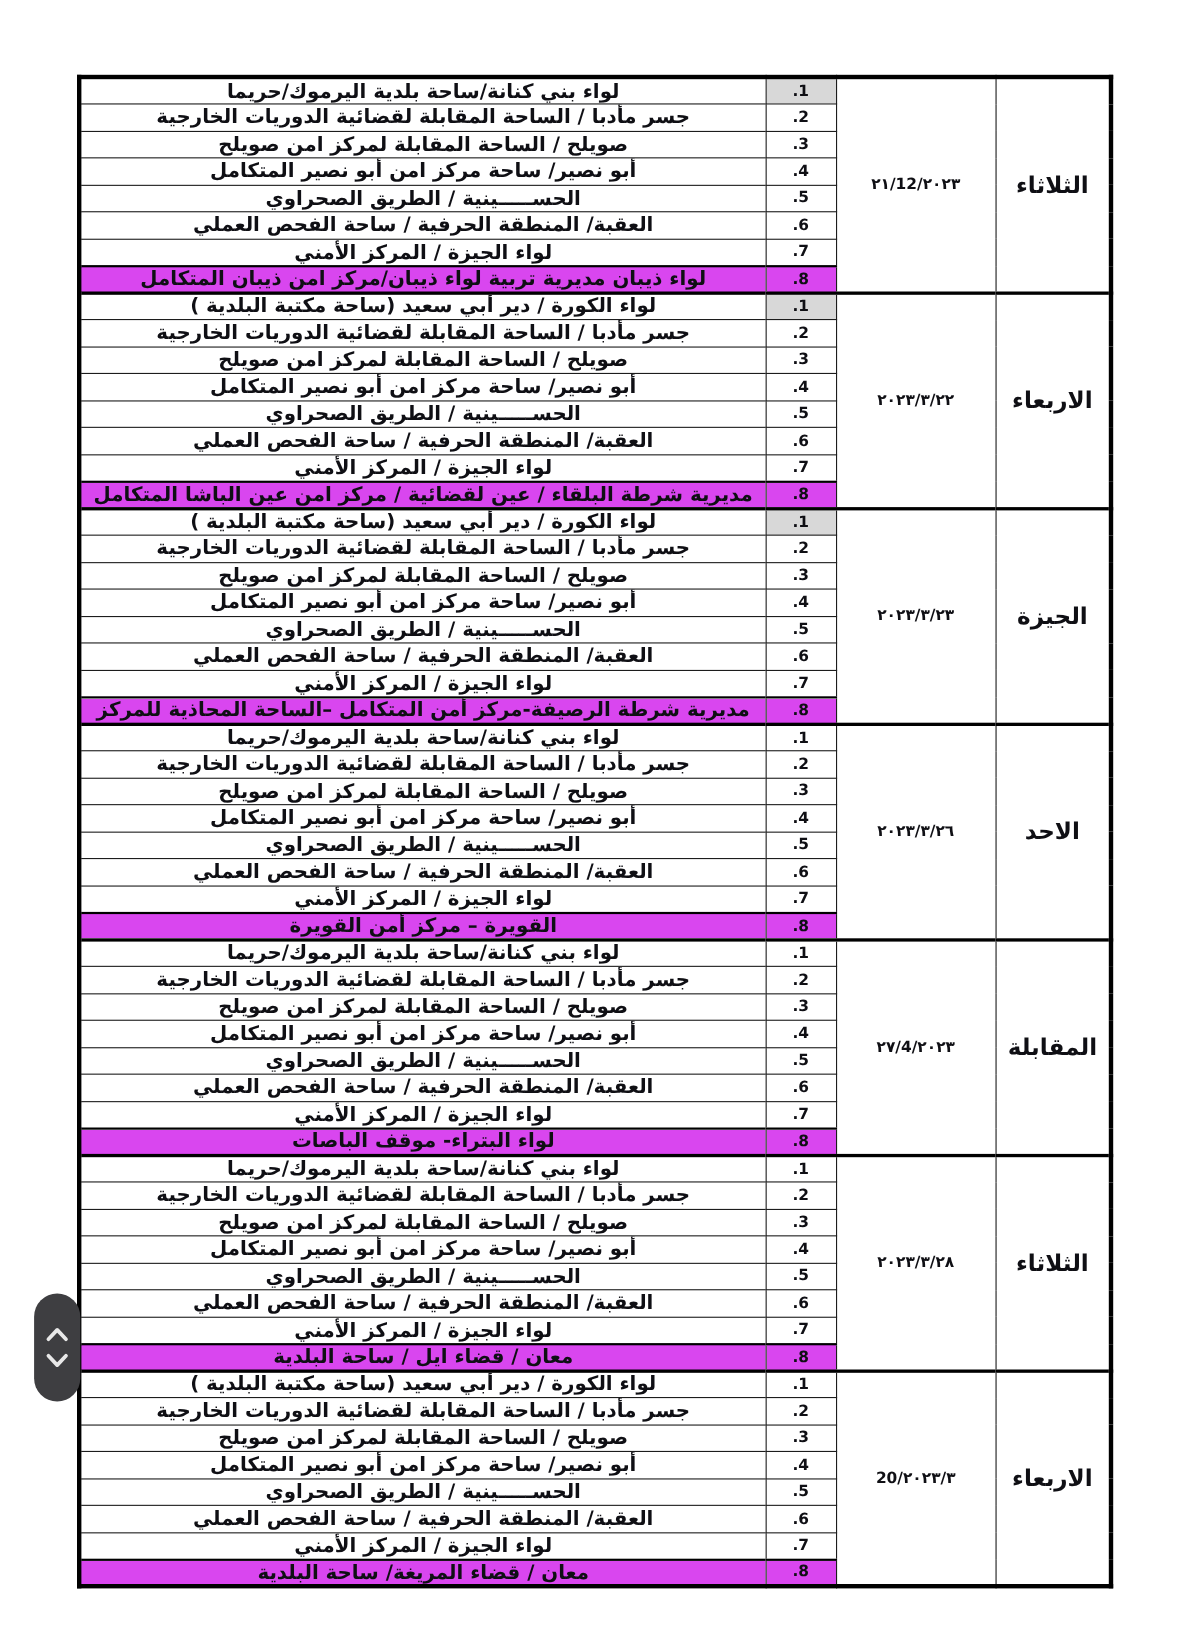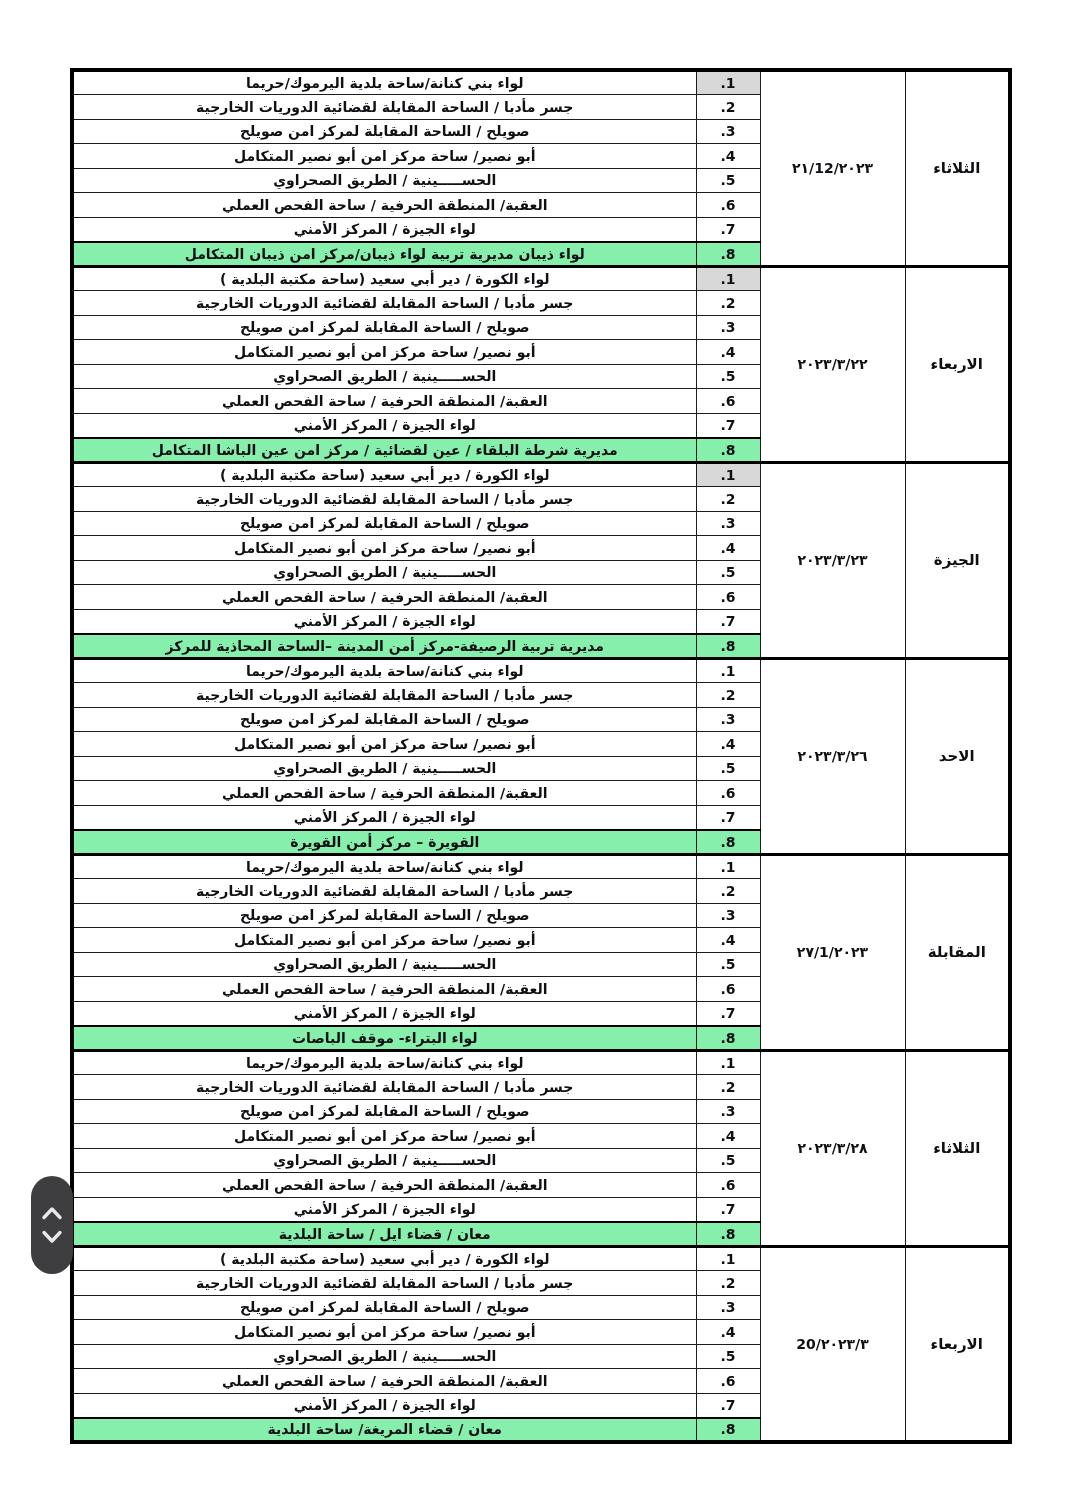--- a/index.html
+++ b/index.html
@@ -25,26 +25,26 @@
   table.schedule td {
     border: 1.5px solid #1c1c1c;
     vertical-align: middle;
     text-align: center;
     color: #0f0f14;
     font-weight: 700;
     padding: 0 4px;
     overflow: hidden;
     white-space: nowrap;
   }
-  td.day  { font-size: 15px; border-left: 3px solid #000; }
+  td.day  { font-size: 21px; border-left: 3px solid #000; }
   td.date { font-size: 14px; letter-spacing: 3px; border-left: 3px solid #000; border-right: 3px solid #000; }
   td.num  { font-size: 14px; direction: ltr; border-left: 2px solid #000; }
-  td.loc  { font-size: 14px; }
+  td.loc  { font-size: 18px; }
   tr.block-first td { border-top: 3px solid #000; }
-  tr.row-8 td { border-top: 2.5px solid #000; background: #86efac; }
+  tr.row-8 td { border-top: 2.5px solid #000; background: #d946ef; }
   td.shaded { background: #d8d8d8; }
 
   
   .scroll-pill {
     position: absolute;
     left: 31px; top: 1176px;
     width: 42px; height: 98px;
     background: #3e3e41;
     border-radius: 21px;
     display: flex; flex-direction: column;
@@ -164,21 +164,21 @@
       <tr class="">
         <td class="num">.6</td>
         <td class="loc">العقبة/ المنطقة الحرفية / ساحة الفحص العملي</td>
       </tr>
       <tr class="">
         <td class="num">.7</td>
         <td class="loc">لواء الجيزة / المركز الأمني</td>
       </tr>
       <tr class="row-8">
         <td class="num shaded">.8</td>
-        <td class="loc">مديرية تربية الرصيفة-مركز أمن المدينة –الساحة المحاذية للمركز</td>
+        <td class="loc">مديرية شرطة الرصيفة-مركز أمن المتكامل –الساحة المحاذية للمركز</td>
       </tr>
       <tr class="block-first ">
         <td class="day" rowspan="8">الاحد</td>
         <td class="date" rowspan="8">٢٠٢٣/٣/٢٦</td>
         <td class="num">.1</td>
         <td class="loc">لواء بني كنانة/ساحة بلدية اليرموك/حريما</td>
       </tr>
       <tr class="">
         <td class="num">.2</td>
         <td class="loc">جسر مأدبا / الساحة المقابلة لقضائية الدوريات الخارجية</td>
@@ -202,21 +202,21 @@
       <tr class="">
         <td class="num">.7</td>
         <td class="loc">لواء الجيزة / المركز الأمني</td>
       </tr>
       <tr class="row-8">
         <td class="num shaded">.8</td>
         <td class="loc">القويرة – مركز أمن القويرة</td>
       </tr>
       <tr class="block-first ">
         <td class="day" rowspan="8">المقابلة</td>
-        <td class="date" rowspan="8">٢٠٢٣/1/٢٧</td>
+        <td class="date" rowspan="8">٢٠٢٣/4/٢٧</td>
         <td class="num">.1</td>
         <td class="loc">لواء بني كنانة/ساحة بلدية اليرموك/حريما</td>
       </tr>
       <tr class="">
         <td class="num">.2</td>
         <td class="loc">جسر مأدبا / الساحة المقابلة لقضائية الدوريات الخارجية</td>
       </tr>
       <tr class="">
         <td class="num">.3</td>
         <td class="loc">صويلح / الساحة المقابلة لمركز امن صويلح</td>

